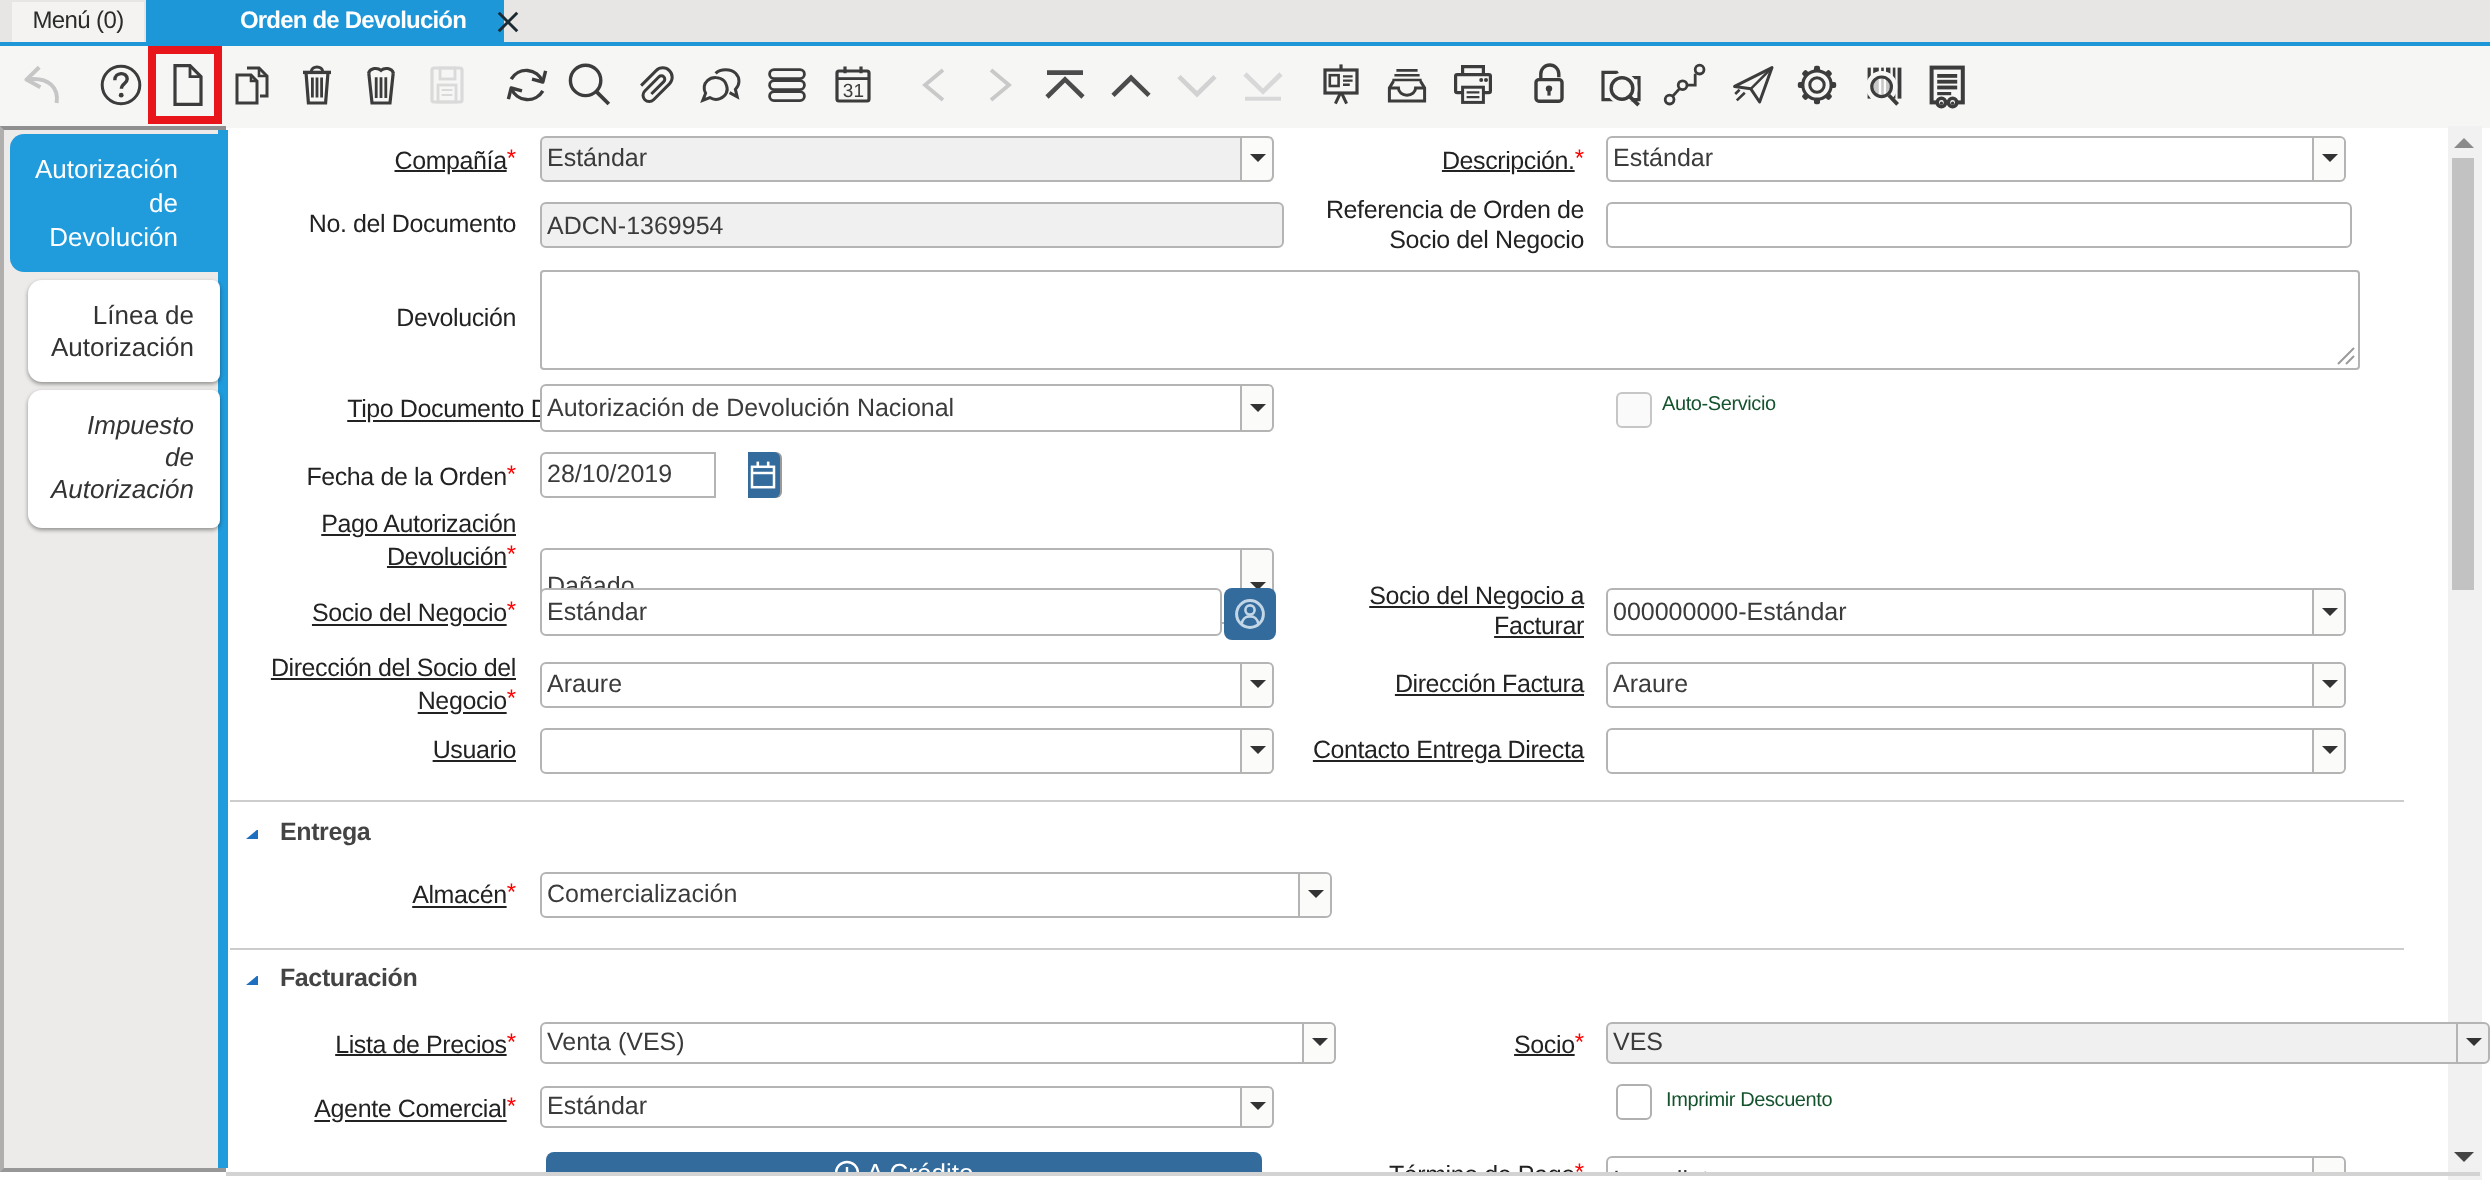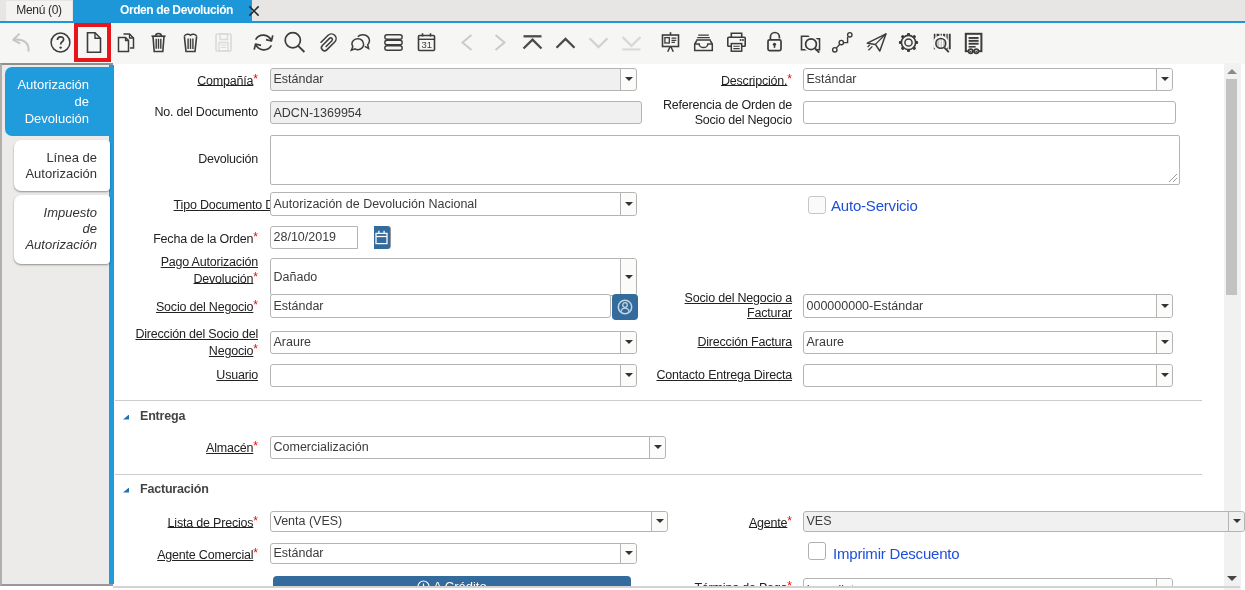--- a/index.html
+++ b/index.html
@@ -49,21 +49,21 @@
     white-space:nowrap; overflow:hidden; }
   .dis { background:#f0f0f0; }
   .cbtn { position:absolute; right:0; top:0; bottom:0; width:16px; background:#fbfbfa;
     border-left:1px solid #b4b4b4; border-radius:0 3px 3px 0; }
   .cbtn i { position:absolute; left:50%; top:50%; margin:-2px 0 0 -4px; width:0; height:0;
     border-left:4px solid transparent; border-right:4px solid transparent;
     border-top:4.5px solid #333; }
   .cbtn.g { background:#f0f0f0; }
   .chk { position:absolute; width:18px; height:18px; border:1px solid #b0b0b0;
     border-radius:3px; background:#fff; }
-  .clab { position:absolute; font-size:15px; letter-spacing:-0.2px; color:#1d4ed8; }
+  .clab { position:absolute; font-size:10px; letter-spacing:-0.2px; color:#14532d; }
   .sep { position:absolute; left:115px; width:1087px; height:1px; background:#cccccc; }
   .ghead { position:absolute; font-size:12.5px; letter-spacing:-0.2px; font-weight:bold; color:#444; }
   .gtri { position:absolute; width:6px; height:5px; background:#1e6fc0;
     clip-path:polygon(100% 0, 100% 100%, 0 100%); }
   .bluebtn { position:absolute; background:#336b9c; }
 </style>
 </head>
 <body>
 <div id="tabbar"></div>
 <div id="menutab">Menú (0)</div>
@@ -316,21 +316,21 @@
 <div class="bluebtn" style="left:373.5px;top:225.5px;width:16px;height:23px;border-radius:0 3px 3px 0;box-shadow:1px 0 0 #9a9a9a">
   <svg class="abs" style="left:1.5px;top:4px" width="13" height="15" viewBox="0 0 13 15">
     <rect x="1" y="3.4" width="11" height="10.2" fill="none" stroke="#fff" stroke-width="1.25"></rect>
     <line x1="1" y1="6.5" x2="12" y2="6.5" stroke="#fff" stroke-width="1.25"></line>
     <line x1="3.9" y1="0.8" x2="3.9" y2="3.6" stroke="#fff" stroke-width="1.3"></line>
     <line x1="9.1" y1="0.8" x2="9.1" y2="3.6" stroke="#fff" stroke-width="1.3"></line>
   </svg>
 </div>
 
 <div class="lbl" style="right:987px;top:254.5px"><span class="lk">Pago Autorización</span><br><span class="lk">Devolución</span><span class="st">*</span></div>
-<div class="fld" style="left:270px;top:258px;width:367px;height:38px">Dañado<span class="cbtn">
+<div class="fld" style="left:270px;top:274px;width:367px;height:38px">Dañado<span class="cbtn">
       <i></i>
     </span></div>
 
 <div class="lbl" style="right:987px;top:298px"><span class="lk">Socio del Negocio</span><span class="st">*</span></div>
 <div class="fld" style="left:270px;top:294px;width:341px;height:23.5px">Estándar</div>
 <div class="bluebtn" style="left:612px;top:293.5px;width:26px;height:26px;border-radius:4px">
   <svg class="abs" style="left:5px;top:5px" width="16" height="16" viewBox="0 0 16 16">
     <circle cx="8" cy="8" r="6.7" fill="none" stroke="#c3d6e6" stroke-width="1.5"></circle>
     <circle cx="8" cy="6" r="2.3" fill="none" stroke="#c3d6e6" stroke-width="1.3"></circle>
     <path d="M3.8 13 C4.5 9.8 6 9.2 8 9.2 C10 9.2 11.5 9.8 12.2 13" fill="none" stroke="#c3d6e6" stroke-width="1.3"></path>
@@ -365,21 +365,21 @@
 
 <div class="lbl" style="right:987px;top:439px"><span class="lk">Almacén</span><span class="st">*</span></div>
 <div class="fld" style="left:270px;top:435.5px;width:396px;height:23px">Comercialización<span class="cbtn">
       <i></i>
     </span></div>
 
 <div class="lbl" style="right:987px;top:513.5px"><span class="lk">Lista de Precios</span><span class="st">*</span></div>
 <div class="fld" style="left:270px;top:510.5px;width:398px;height:21.5px">Venta (VES)<span class="cbtn">
       <i></i>
     </span></div>
-<div class="lbl" style="right:453px;top:513.5px"><span class="lk">Agente</span><span class="st">*</span></div>
+<div class="lbl" style="right:453px;top:513.5px"><span class="lk">Socio</span><span class="st">*</span></div>
 <div class="fld dis" style="left:803px;top:510.5px;width:442px;height:21.5px">VES<span class="cbtn g">
       <i></i>
     </span></div>
 
 <div class="lbl" style="right:987px;top:546px"><span class="lk">Agente Comercial</span><span class="st">*</span></div>
 <div class="fld" style="left:270px;top:542.5px;width:367px;height:21.5px">Estándar<span class="cbtn">
       <i></i>
     </span></div>
 <div class="chk" style="left:807.5px;top:542px"></div>
 <div class="clab" style="left:833px;top:545px">Imprimir Descuento</div>

